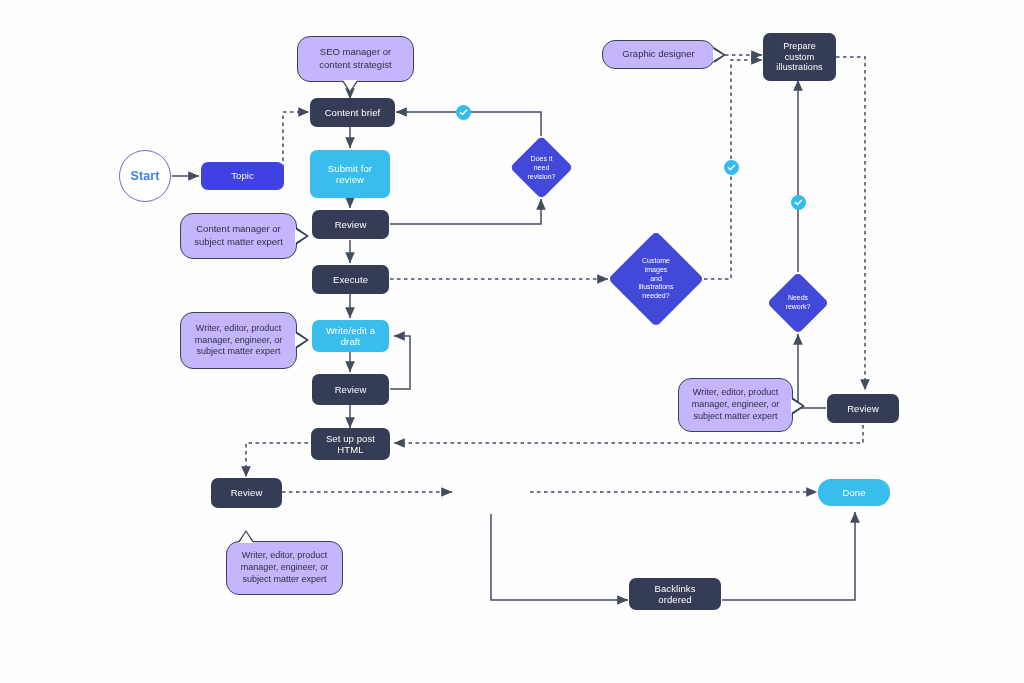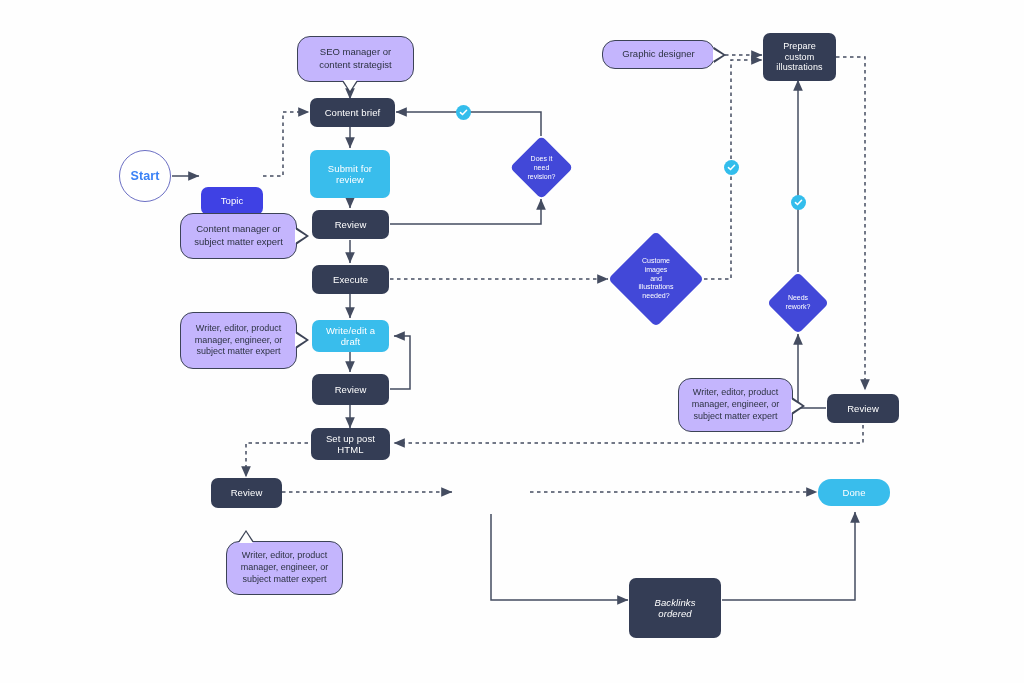--- a/index.html
+++ b/index.html
@@ -136,21 +136,21 @@
     <span style="white-space:pre-line;">SEO manager or
 content strategist</span>
   </div>
   <div class="tail" style="left:343px;top:80px;border-left:7px solid transparent;border-right:7px solid transparent;border-top:11px solid #ffffff;z-index:3;"></div>
   <div class="tail" style="left:342px;top:81px;border-left:8px solid transparent;border-right:8px solid transparent;border-top:12px solid #3c4356;z-index:2;"></div>
 
   <div class="node start" style="left:119px;top:150px;width:52px;height:52px;">
     <span>Start</span>
   </div>
 
-  <div class="node indigo" style="left:201px;top:162px;width:62px;height:28px;font-size:9.5px;margin-top:25px;">
+  <div class="node indigo" style="left:201px;top:162px;width:83px;height:28px;font-size:9.5px;">
     <span>Topic</span>
   </div>
 
   <div class="node dark" style="left:310px;top:98px;width:85px;height:29px;font-size:9.5px;">
     <span>Content brief</span>
   </div>
 
   <div class="node cyan" style="left:310px;top:150px;width:80px;height:48px;font-size:9.5px;">
     <span style="white-space:pre-line;">Submit for
 review</span>
@@ -180,21 +180,21 @@
 
   <div class="node dark" style="left:211px;top:478px;width:71px;height:30px;font-size:9.5px;">
     <span>Review</span>
   </div>
 
 
   <div class="node cyan" style="left:818px;top:479px;width:72px;height:27px;border-radius:13px;font-size:9.5px;">
     <span>Done</span>
   </div>
 
-  <div class="node dark" style="left:629px;top:578px;width:92px;height:60px;font-size:9.5px;font-style:italic;">
+  <div class="node dark" style="left:629px;top:578px;width:92px;height:32px;font-size:9.5px;">
     <span style="white-space:pre-line;">Backlinks
 ordered</span>
   </div>
 
   <div class="node dark" style="left:763px;top:33px;width:73px;height:48px;font-size:9px;">
     <span style="white-space:pre-line;">Prepare
 custom
 illustrations</span>
   </div>
 

